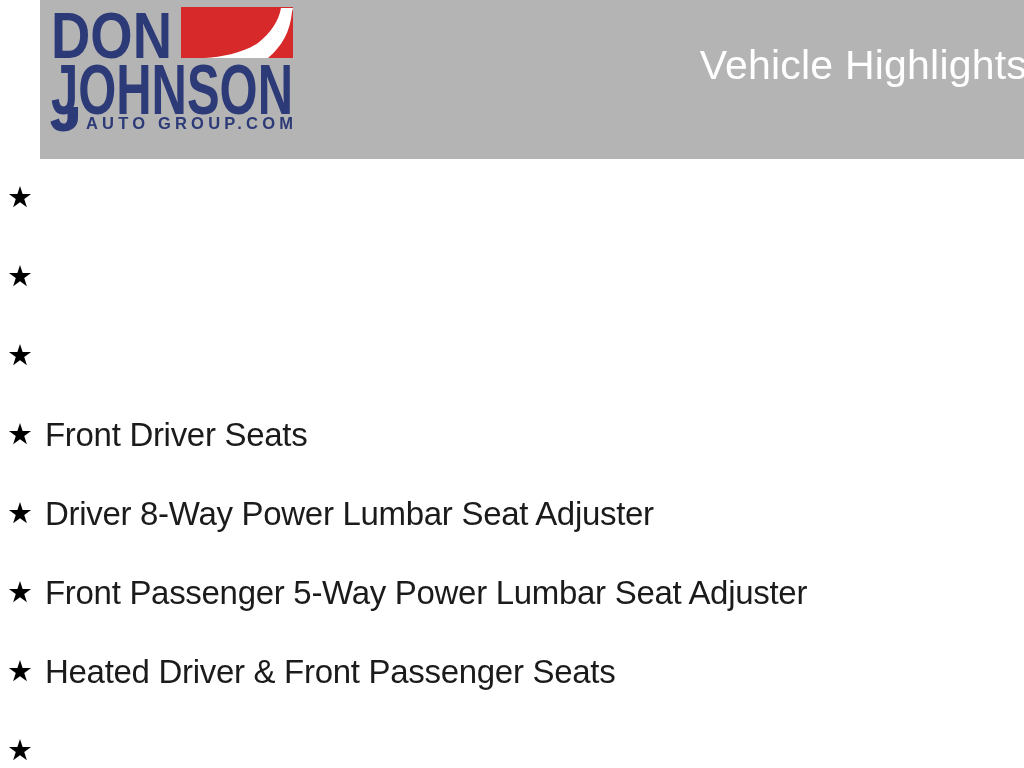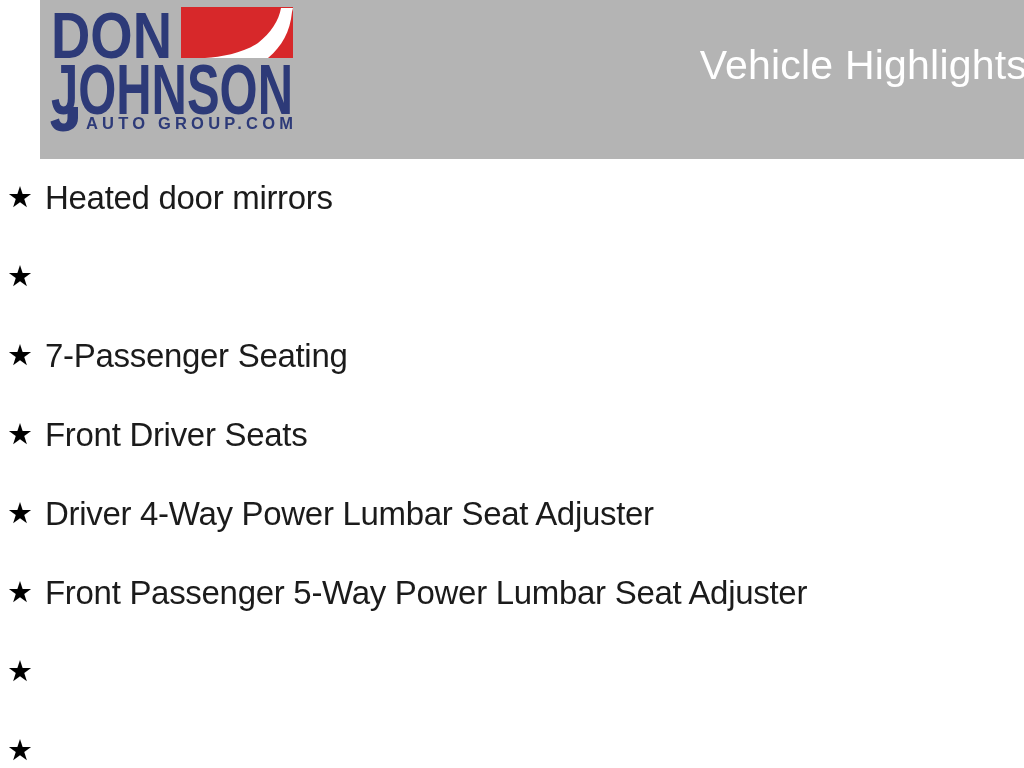--- a/index.html
+++ b/index.html
@@ -98,40 +98,39 @@
 
     <text x="36" y="124.5" font-family="Liberation Sans, sans-serif" font-weight="bold" font-size="16.5" textLength="207" lengthAdjust="spacing" style="fill: var(--logo-navy, #2d3a78);">AUTO GROUP.COM</text>
   </svg>
 
   <div class="header-title">Vehicle Highlights</div>
 </div>
 
 <ul class="highlights-list">
   <li class="highlight-item">
     <span class="star">★</span>
-    <span>Heated door mirrors</span>
   </li>
   <li class="highlight-item">
     <span class="star">★</span>
   </li>
   <li class="highlight-item">
     <span class="star">★</span>
-    <span>7-Passenger Seating</span>
   </li>
   <li class="highlight-item">
     <span class="star">★</span>
     <span>Front Driver Seats</span>
   </li>
   <li class="highlight-item">
     <span class="star">★</span>
-    <span>Driver 4-Way Power Lumbar Seat Adjuster</span>
+    <span>Driver 8-Way Power Lumbar Seat Adjuster</span>
   </li>
   <li class="highlight-item">
     <span class="star">★</span>
     <span>Front Passenger 5-Way Power Lumbar Seat Adjuster</span>
   </li>
   <li class="highlight-item">
     <span class="star">★</span>
+    <span>Heated Driver &amp; Front Passenger Seats</span>
   </li>
   <li class="highlight-item">
     <span class="star">★</span>
   </li>
 </ul>
 
 </body></html>

